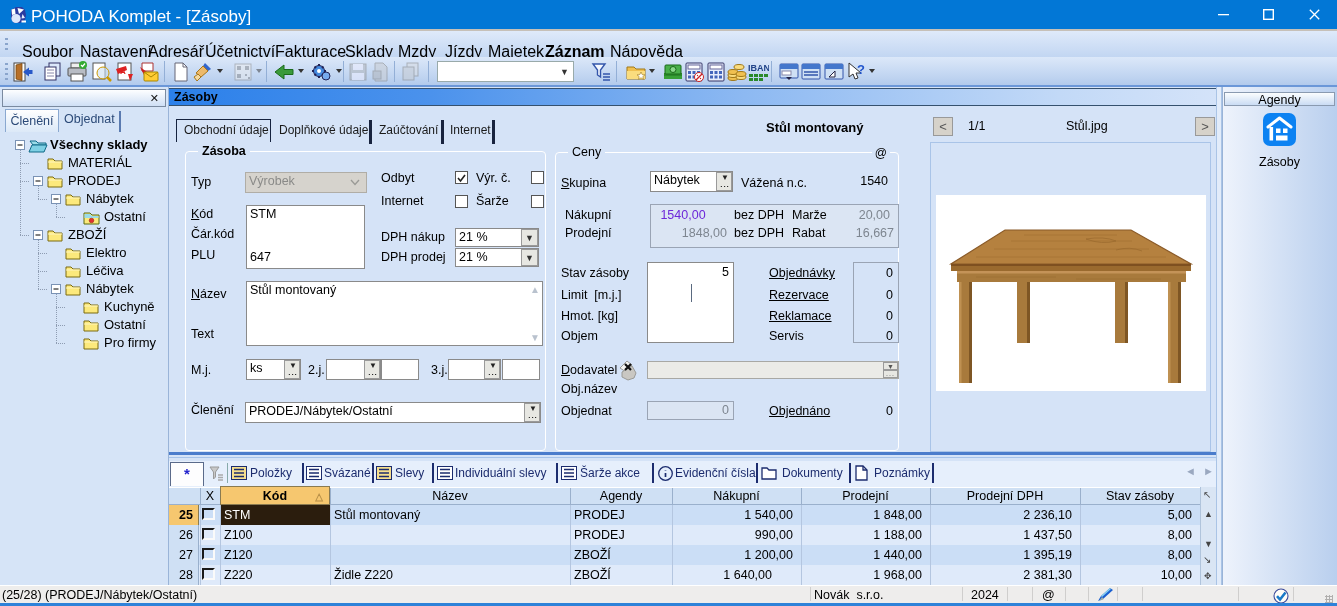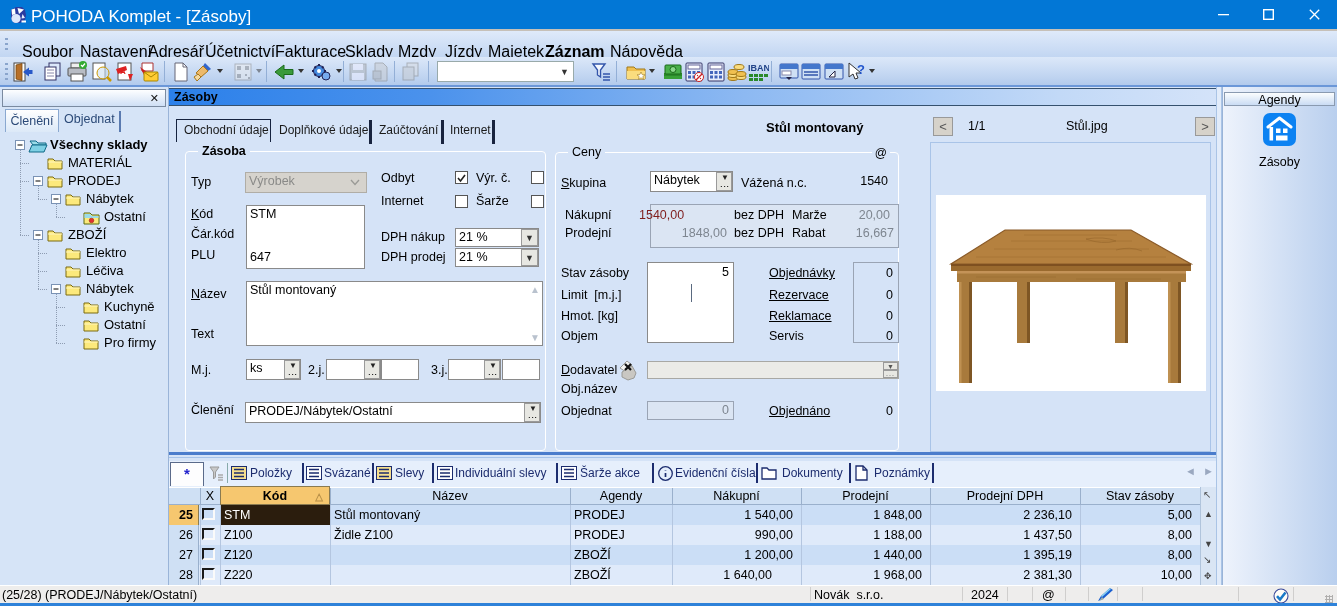--- a/index.html
+++ b/index.html
@@ -397,21 +397,21 @@
       </div>
     <div class="lbl" style="left:392px;top:71px"><u>S</u>kupina</div>
     <div class="inp" style="left:481px;top:66px;width:83px;height:21px">Nábytek<span class="spin" style="right:0;top:0;width:16px;height:19px">
           <b style="position:absolute;left:0;top:0;width:16px;height:9px;text-align:center;font-size:8px;line-height:9px;color:#222">▼</b>
           <b style="position:absolute;left:0;bottom:0;width:16px;height:9px;text-align:center;font-size:8px;line-height:8px;letter-spacing:1px;color:#222">...</b>
         </span></div>
     <div class="lbl" style="left:572px;top:71px">Vážená n.c.</div>
     <div class="lbl" style="left:680px;top:69px;width:39px;text-align:right">1540</div>
     <div class="abs" style="left:481px;top:99px;width:249px;height:44px;background:#dbe5f3;border:1px solid #9aa4b4"></div>
     <div class="lbl" style="left:396px;top:103px">Nákupní</div>
-    <div class="lbl" style="left:470px;top:103px;width:88px;text-align:left;color:#7f1d1d">1540,00</div>
+    <div class="lbl" style="left:470px;top:103px;width:88px;text-align:center;color:#6d28d9">1540,00</div>
     <div class="lbl" style="left:565px;top:103px">bez DPH</div>
     <div class="lbl" style="left:623px;top:103px">Marže</div>
     <div class="lbl" style="left:641px;top:103px;width:80px;text-align:right;color:#7e8690">20,00</div>
     <div class="lbl" style="left:396px;top:121px">Prodejní</div>
     <div class="lbl" style="left:470px;top:121px;width:88px;text-align:right;color:#7e8690">1848,00</div>
     <div class="lbl" style="left:565px;top:121px">bez DPH</div>
     <div class="lbl" style="left:623px;top:121px">Rabat</div>
     <div class="lbl" style="left:641px;top:121px;width:84px;text-align:right;color:#7e8690">16,667</div>
     <div class="lbl" style="left:392px;top:161px">Stav zásoby</div>
     <div class="inp" style="left:478px;top:157px;width:87px;height:81px">
@@ -560,41 +560,41 @@
         <div class="cell" style="left:405px;top:0;width:98px">PRODEJ</div>
         <div class="cell num" style="left:503px;top:0;width:121px">1 540,00</div>
         <div class="cell num" style="left:632px;top:0;width:121px">1 848,00</div>
         <div class="cell num" style="left:761px;top:0;width:142px">2 236,10</div>
         <div class="cell num" style="left:911px;top:0;width:112px">5,00</div>
       </div>
       <div class="abs" style="left:0;top:38px;width:1031px;height:20px;background:#dfeafa">
         <div class="cell" style="left:0;top:0;width:30px;background:#cfe0f4;border-right:1px solid #9ab0cc;text-align:right;padding-right:5px">26</div>
         <div class="abs" style="left:33px;top:3px;width:13px;height:12px;border-top:2px solid #1a1a1a;border-left:2px solid #1a1a1a;border-bottom:2px solid #fafafa;border-right:2px solid #fafafa;box-sizing:border-box"></div>
         <div class="cell" style="left:55px;top:0;width:106px">Z100</div>
-        <div class="cell" style="left:165px;top:0;width:236px">Židle Z100</div>
         <div class="cell" style="left:405px;top:0;width:98px">PRODEJ</div>
         <div class="cell num" style="left:503px;top:0;width:121px">990,00</div>
         <div class="cell num" style="left:632px;top:0;width:121px">1 188,00</div>
         <div class="cell num" style="left:761px;top:0;width:142px">1 437,50</div>
         <div class="cell num" style="left:911px;top:0;width:112px">8,00</div>
       </div>
       <div class="abs" style="left:0;top:58px;width:1031px;height:20px;background:#cbdef6">
         <div class="cell" style="left:0;top:0;width:30px;background:#cfe0f4;border-right:1px solid #9ab0cc;text-align:right;padding-right:5px">27</div>
         <div class="abs" style="left:33px;top:3px;width:13px;height:12px;border-top:2px solid #1a1a1a;border-left:2px solid #1a1a1a;border-bottom:2px solid #fafafa;border-right:2px solid #fafafa;box-sizing:border-box"></div>
         <div class="cell" style="left:55px;top:0;width:106px">Z120</div>
         <div class="cell" style="left:405px;top:0;width:98px">ZBOŽÍ</div>
         <div class="cell num" style="left:503px;top:0;width:121px">1 200,00</div>
         <div class="cell num" style="left:632px;top:0;width:121px">1 440,00</div>
         <div class="cell num" style="left:761px;top:0;width:142px">1 395,19</div>
         <div class="cell num" style="left:911px;top:0;width:112px">8,00</div>
       </div>
       <div class="abs" style="left:0;top:78px;width:1031px;height:20px;background:#dfeafa">
         <div class="cell" style="left:0;top:0;width:30px;background:#cfe0f4;border-right:1px solid #9ab0cc;text-align:right;padding-right:5px">28</div>
         <div class="abs" style="left:33px;top:3px;width:13px;height:12px;border-top:2px solid #1a1a1a;border-left:2px solid #1a1a1a;border-bottom:2px solid #fafafa;border-right:2px solid #fafafa;box-sizing:border-box"></div>
         <div class="cell" style="left:55px;top:0;width:106px">Z220</div>
+        <div class="cell" style="left:165px;top:0;width:236px">Židle Z220</div>
         <div class="cell" style="left:405px;top:0;width:98px">ZBOŽÍ</div>
         <div class="cell num" style="left:482px;top:0;width:121px">1 640,00</div>
         <div class="cell num" style="left:632px;top:0;width:121px">1 968,00</div>
         <div class="cell num" style="left:761px;top:0;width:142px">2 381,30</div>
         <div class="cell num" style="left:911px;top:0;width:112px">10,00</div>
       </div>
       <div class="abs" style="left:161px;top:18px;width:1px;height:80px;background:#b4c6e0"></div>
       <div class="abs" style="left:401px;top:18px;width:1px;height:80px;background:#b4c6e0"></div>
       <div class="abs" style="left:503px;top:18px;width:1px;height:80px;background:#b4c6e0"></div>
       <div class="abs" style="left:632px;top:18px;width:1px;height:80px;background:#b4c6e0"></div>

